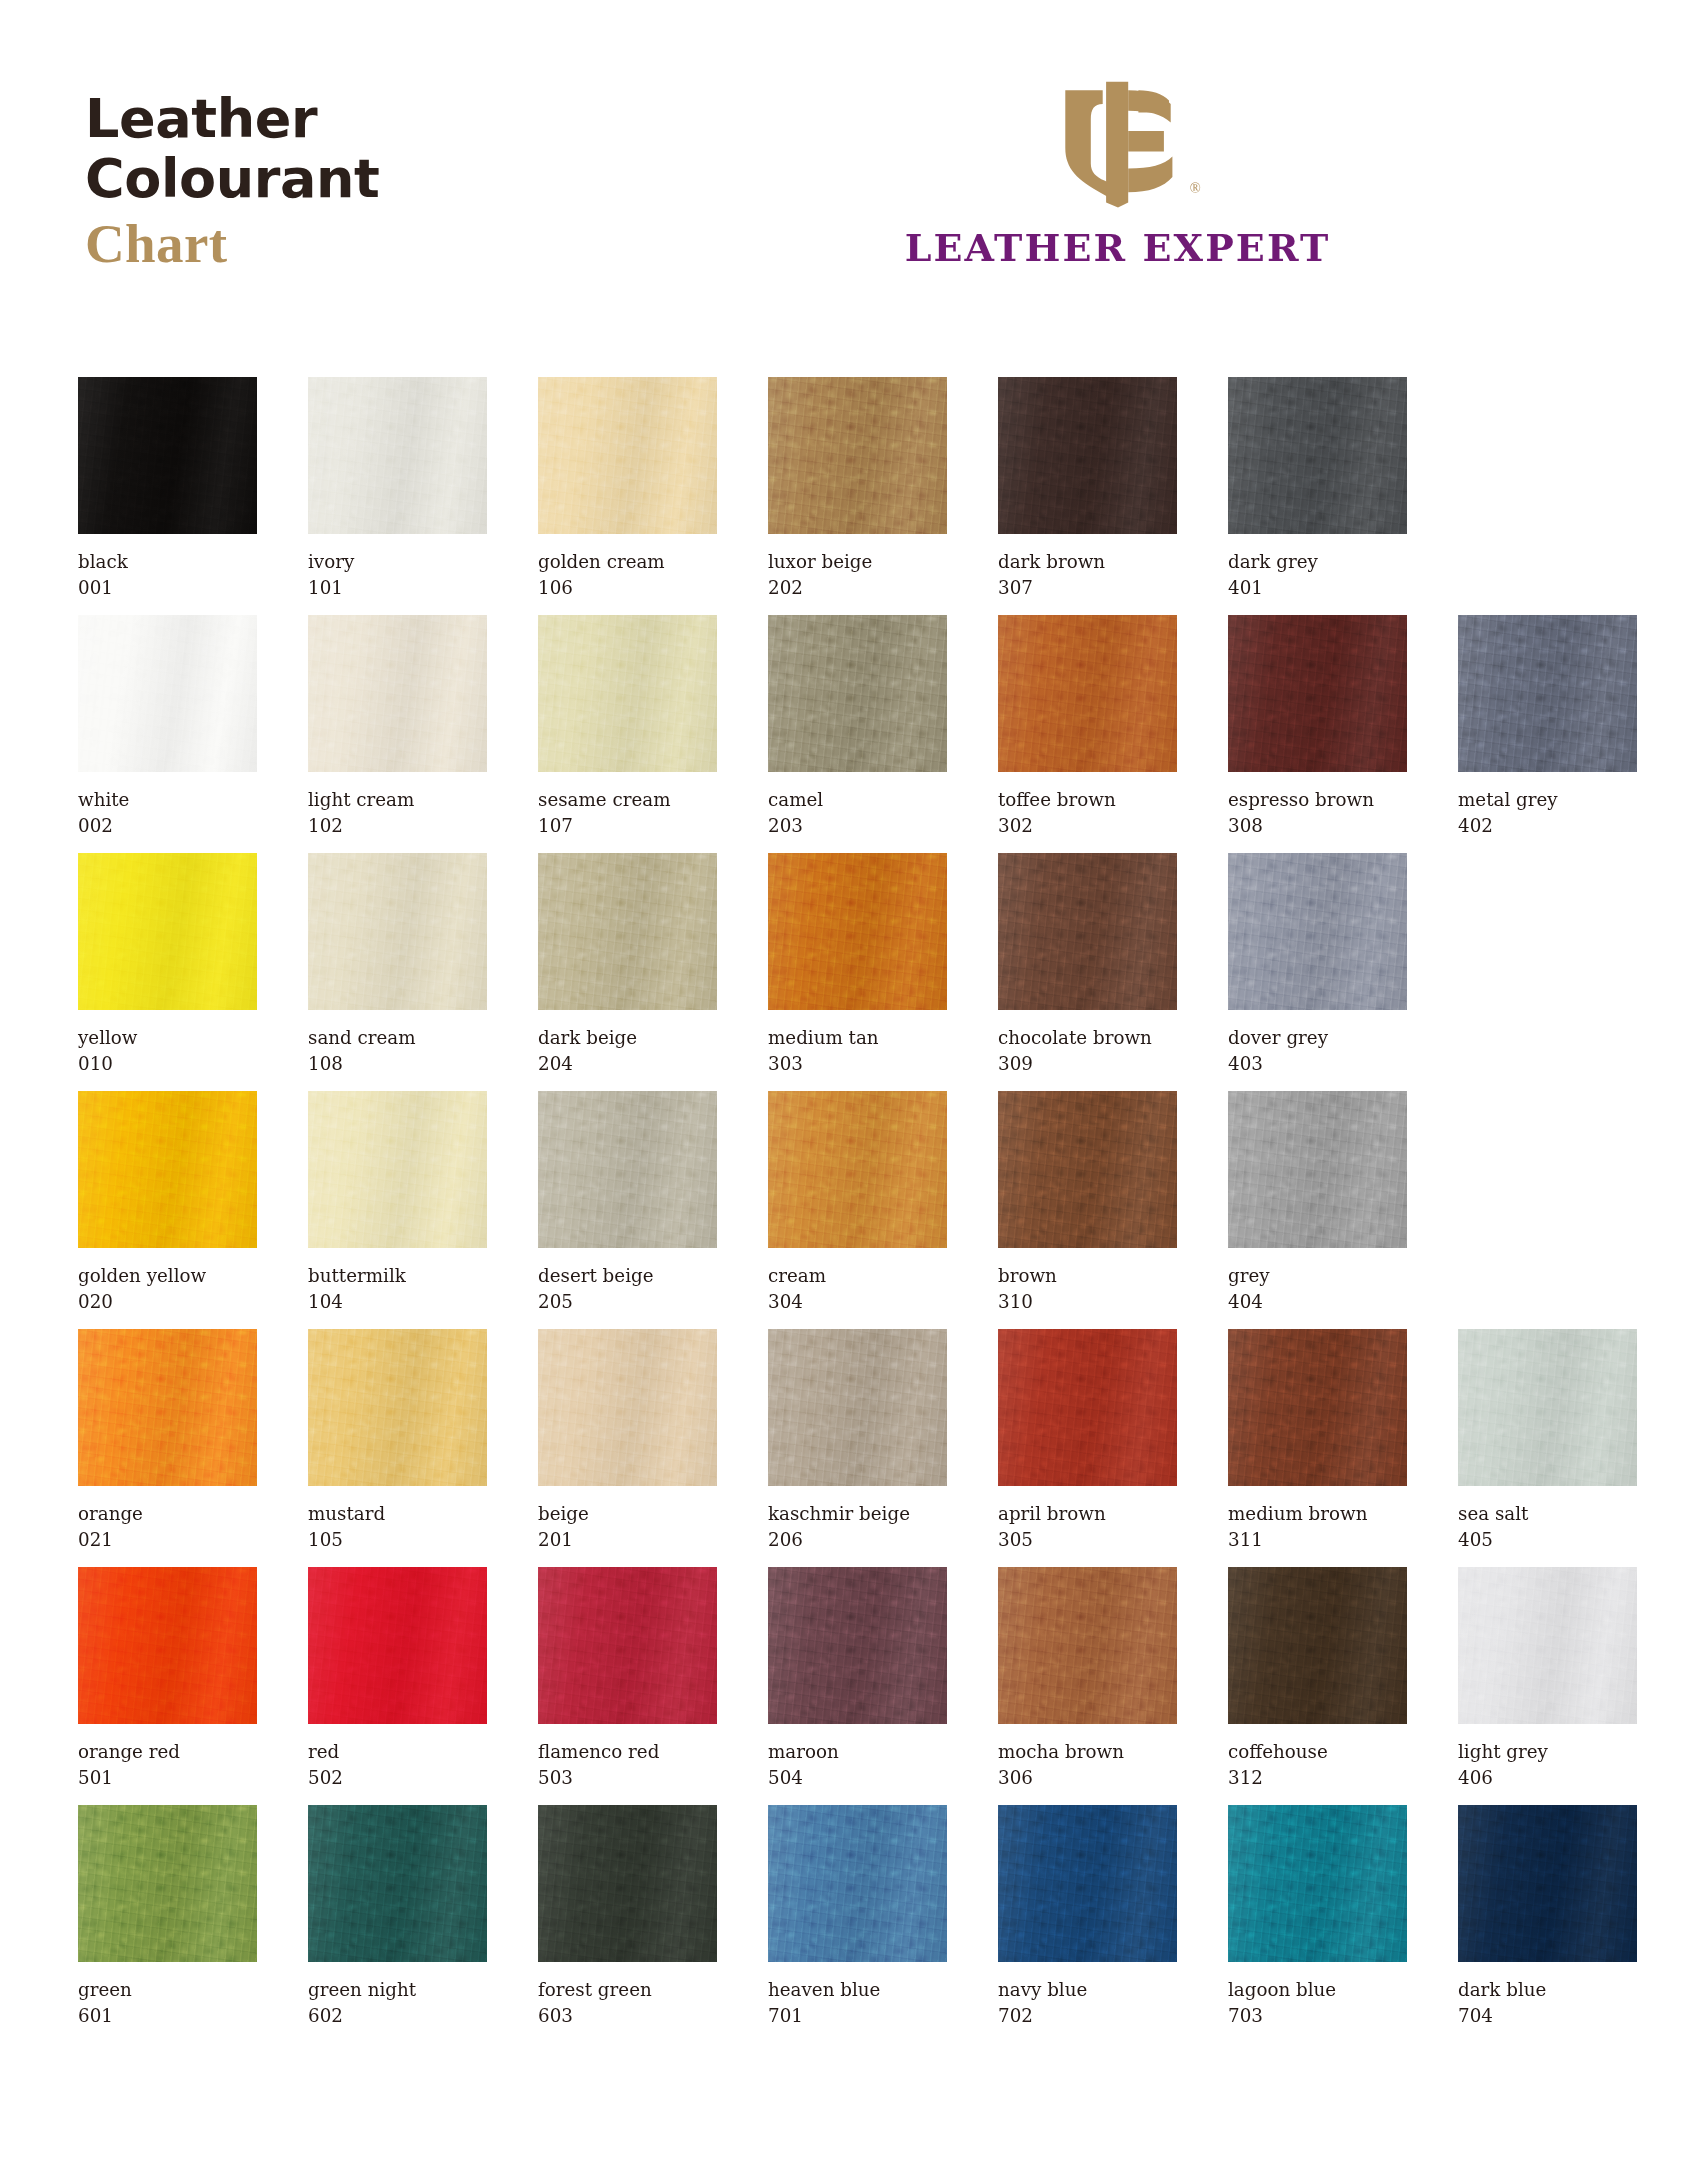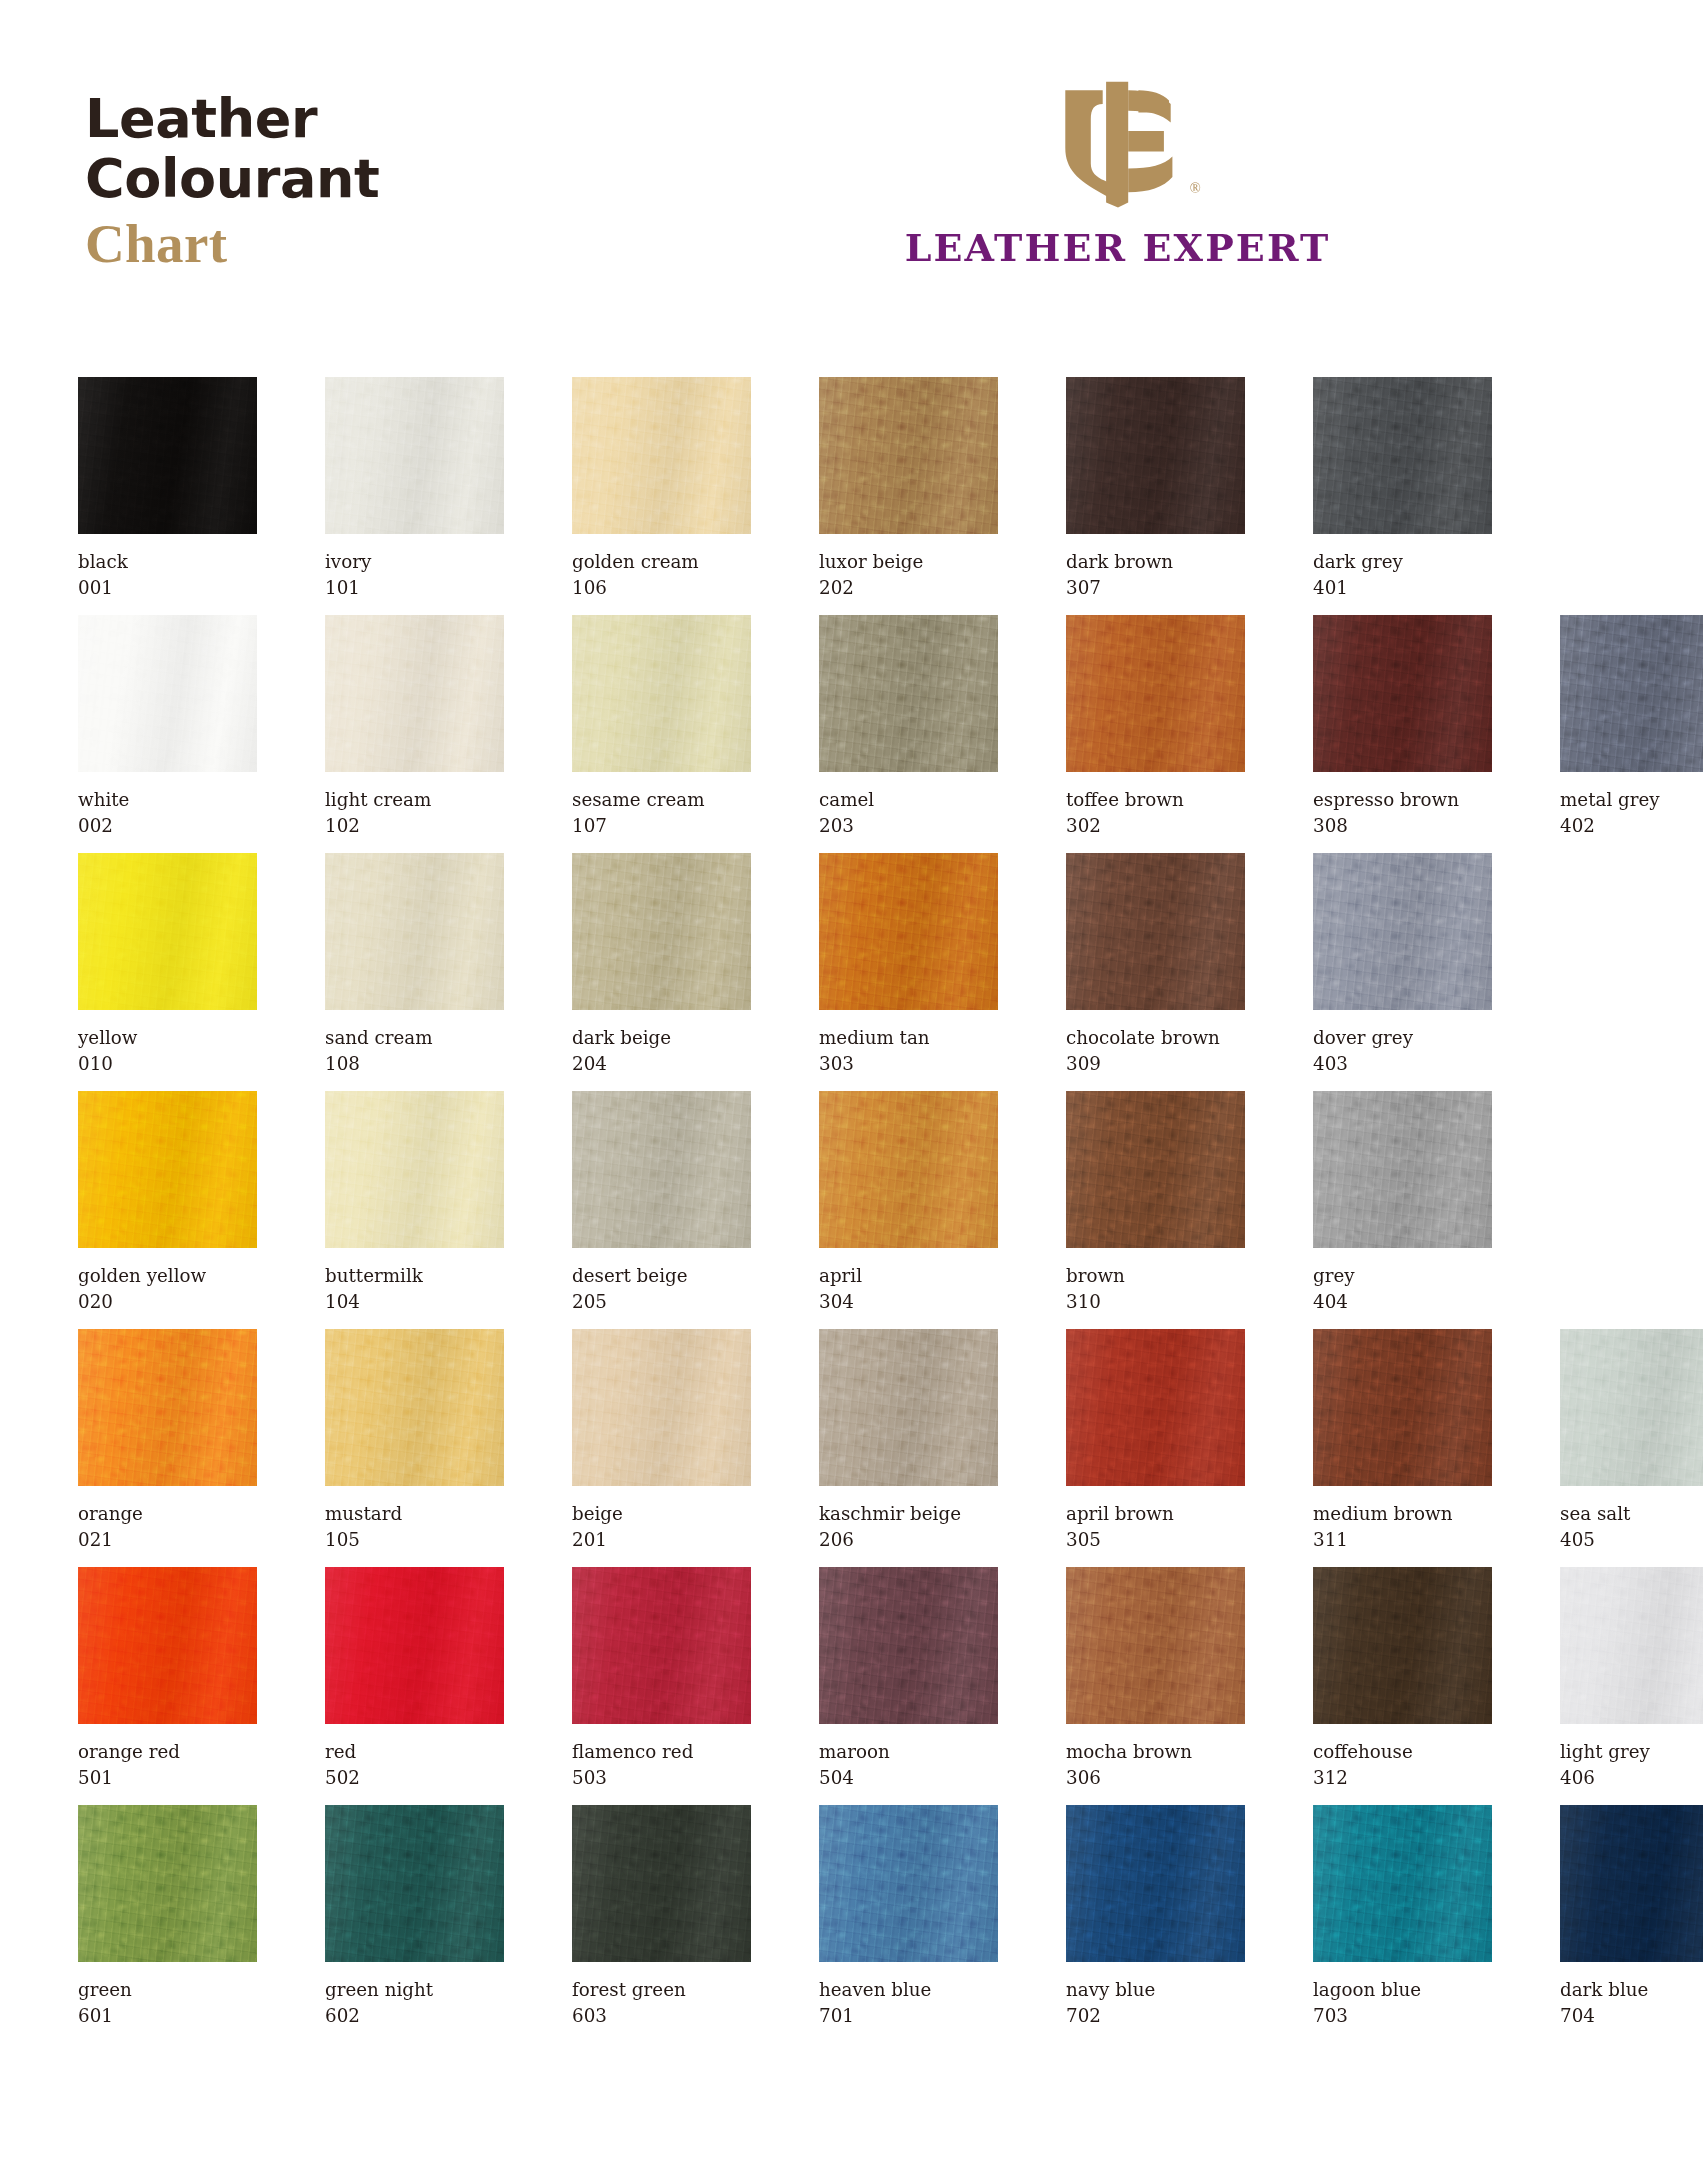--- a/index.html
+++ b/index.html
@@ -95,21 +95,20 @@
   .grid {
     position: absolute;
     left: 78px;
     top: 377px;
     width: 1547px;
   }
   .row {
     display: flex;
     width: 100%;
     height: 238px;
-    gap: 17px;
   }
   .cell {
     width: 179px;
     margin-right: 51px;
     position: relative;
   }
   .cell:last-child { margin-right: 0; }
 
   .swatch {
     width: 179px;
@@ -460,21 +459,21 @@
           <div class="label">
             <span class="name">desert beige</span>
             <span class="code">205</span>
           </div>
         </div>
         <div class="cell">
           <div class="swatch" style="background-color: rgb(208, 138, 52);">
             <div class="swatch-sheen"></div>
           </div>
           <div class="label">
-            <span class="name">april</span>
+            <span class="name">cream</span>
             <span class="code">304</span>
           </div>
         </div>
         <div class="cell">
           <div class="swatch" style="background-color: rgb(123, 74, 45);">
             <div class="swatch-sheen"></div>
           </div>
           <div class="label">
             <span class="name">brown</span>
             <span class="code">310</span>

